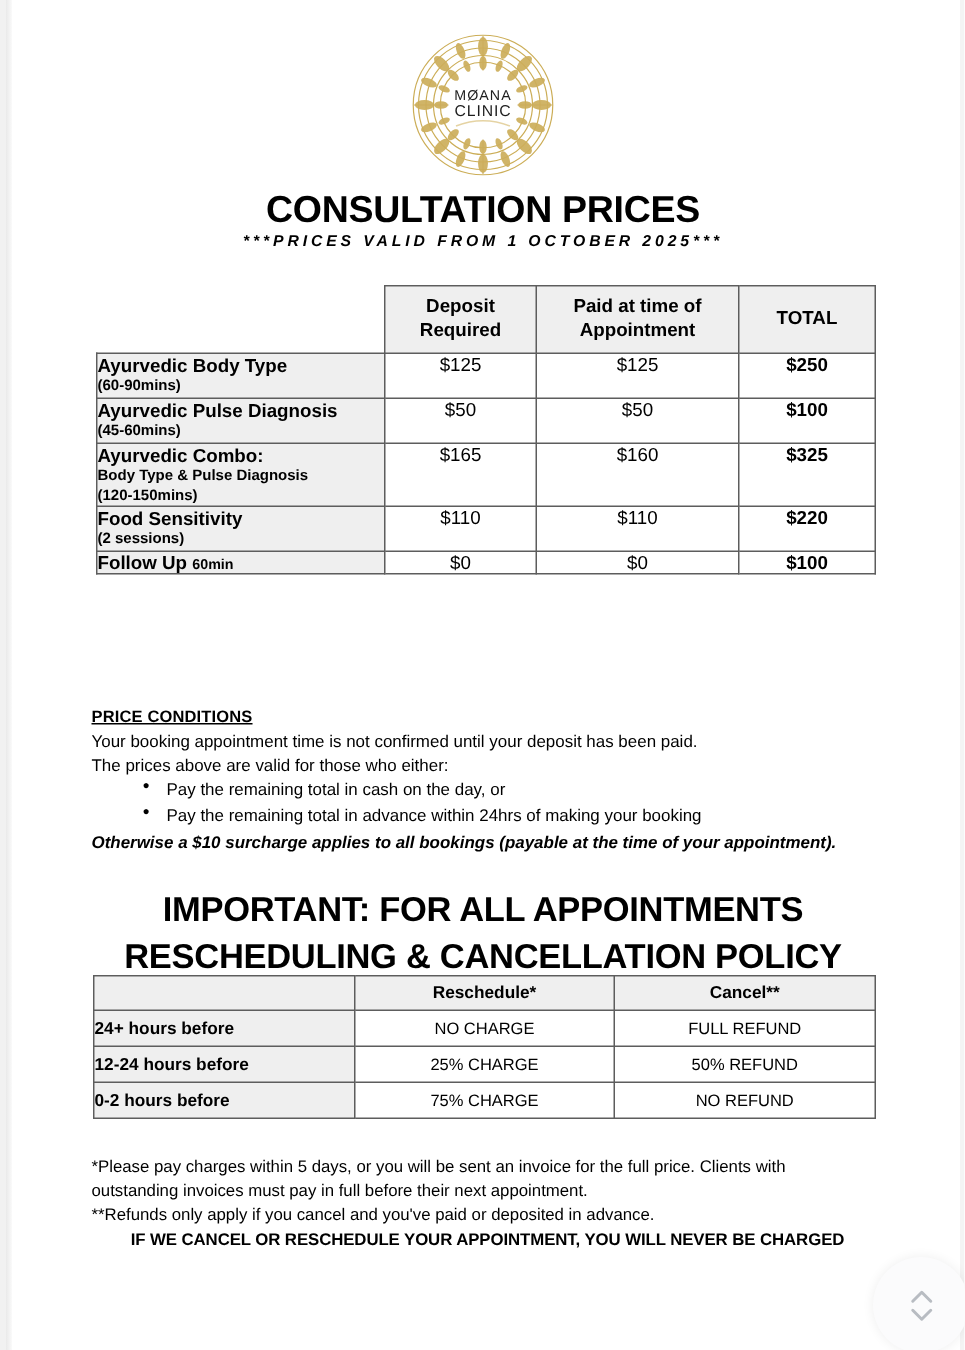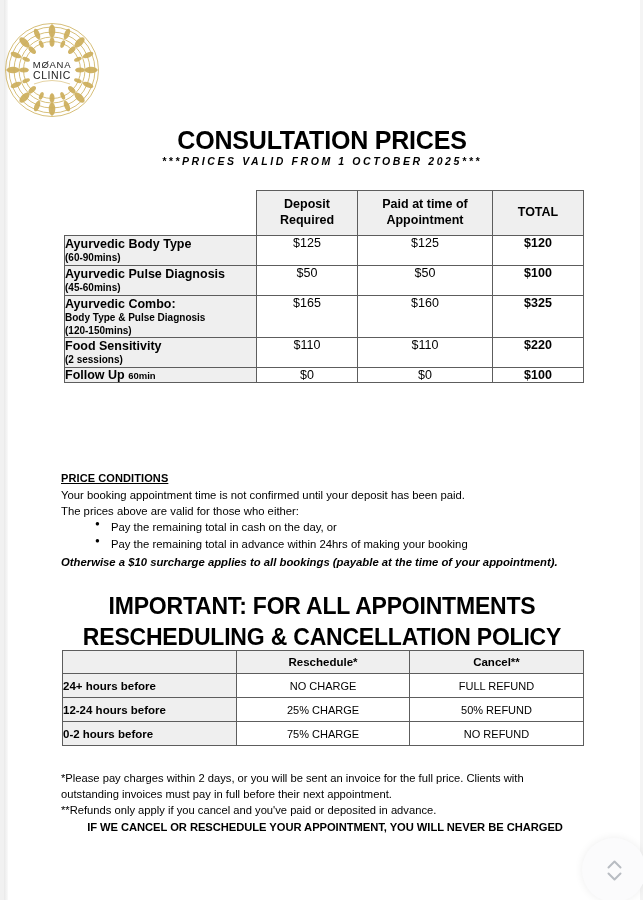--- a/index.html
+++ b/index.html
@@ -31,20 +31,21 @@
     width: 4px;
     background: linear-gradient(to right, #e9e9e9, #fafafa);
   }
 
   
   .logo-wrap {
     position: absolute;
     left: 0; right: 0;
     top: 22px;
     display: flex;
+    justify-content: center;
   }
   .logo {
     position: relative;
     width: 96px;
     height: 96px;
   }
   .logo svg { display: block; }
   .logo-text {
     position: absolute;
     left: 0; right: 0;
@@ -425,21 +426,21 @@
       </tr>
     </thead>
     <tbody>
       <tr>
         <td class="svc-cell">
           <span class="svc-name">Ayurvedic Body Type</span>
           <span class="svc-sub">(60-90mins)</span>
         </td>
         <td class="amt">$125</td>
         <td class="amt">$125</td>
-        <td class="amt total">$120</td>
+        <td class="amt total">$250</td>
       </tr>
       <tr>
         <td class="svc-cell">
           <span class="svc-name">Ayurvedic Pulse Diagnosis</span>
           <span class="svc-sub">(45-60mins)</span>
         </td>
         <td class="amt">$50</td>
         <td class="amt">$50</td>
         <td class="amt total">$100</td>
       </tr>
@@ -515,21 +516,21 @@
       </tr>
       <tr>
         <td class="when">0-2 hours before</td>
         <td class="val">75% CHARGE</td>
         <td class="val">NO REFUND</td>
       </tr>
     </tbody>
   </table>
 
   <div class="footnotes">
-    <span class="fn">*Please pay charges within 2 days, or you will be sent an invoice for the full price. Clients with</span>
+    <span class="fn">*Please pay charges within 5 days, or you will be sent an invoice for the full price. Clients with</span>
     <span class="fn">outstanding invoices must pay in full before their next appointment.</span>
     <span class="fn">**Refunds only apply if you cancel and you've paid or deposited in advance.</span>
     <span class="fn-strong">IF WE CANCEL OR RESCHEDULE YOUR APPOINTMENT, YOU WILL NEVER BE CHARGED</span>
   </div>
 
   <div class="nav-fab">
     <svg class="chev" viewBox="0 0 15 9">
       <polyline points="1.5,7.5 7.5,1.5 13.5,7.5" fill="none" stroke="#b8bcc2" stroke-width="2" stroke-linecap="round" stroke-linejoin="round"></polyline>
     </svg>
     <svg class="chev" viewBox="0 0 15 9">

